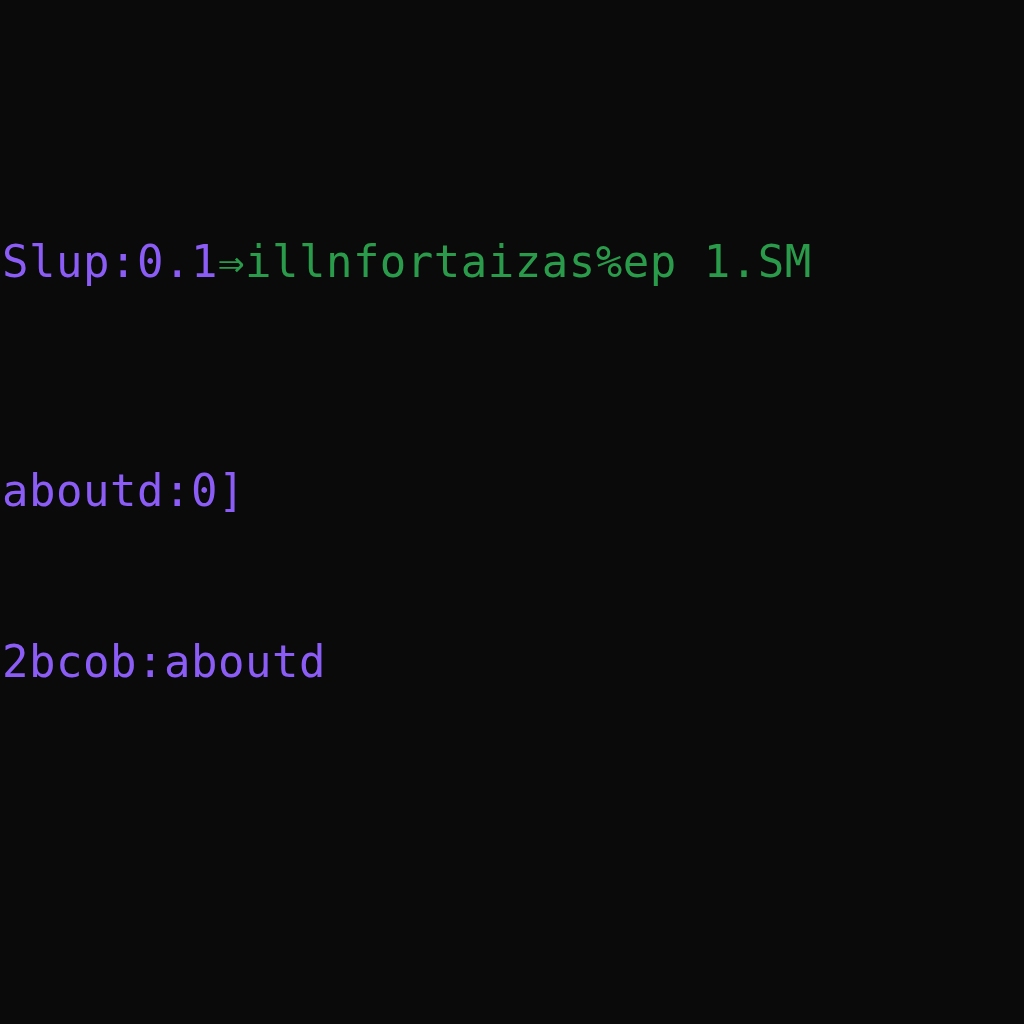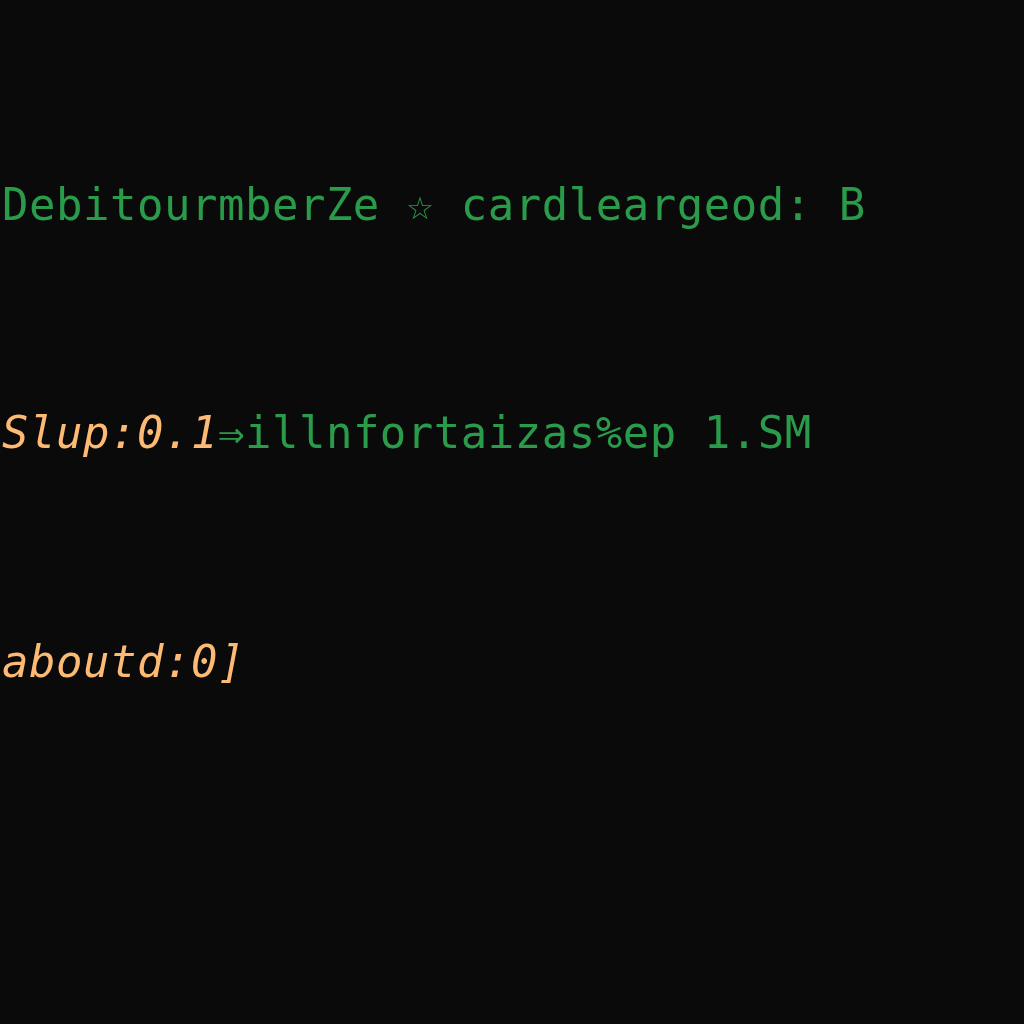--- a/index.html
+++ b/index.html
@@ -13,39 +13,39 @@
     font-size: 44px;
     line-height: 1.3;
     font-weight: 500;
     letter-spacing: 0.5px;
   }
   .screen {
     padding: 4px 0 0 2px;
     white-space: pre;
   }
   .g { color: #2a9b4a; }      
-  .c { color: #fdba74; font-style: italic; }      
+  .c { color: #8b5cf6; }      
   .header-line {
     display: block;
     white-space: pre;
   }
   .glyph {
     color: #2a9b4a;
   }
 </style>
 </head>
 <body>
 
 <div class="screen">
 
-  <span class="header-line"><span class="g">DebitourmberZe </span><span class="glyph">☆</span><span class="g"> cardleargeod: B</span></span>
 
   <span class="header-line"><span class="c">Slup:0.1</span><span class="glyph">⇒</span><span class="g">illnfortaizas%ep 1.SM</span></span>
 
   <span class="header-line c">aboutd:0]</span>
+  <span class="header-line c">2bcob:aboutd</span>
 
   
 
   
   
 
   
 
   
 

